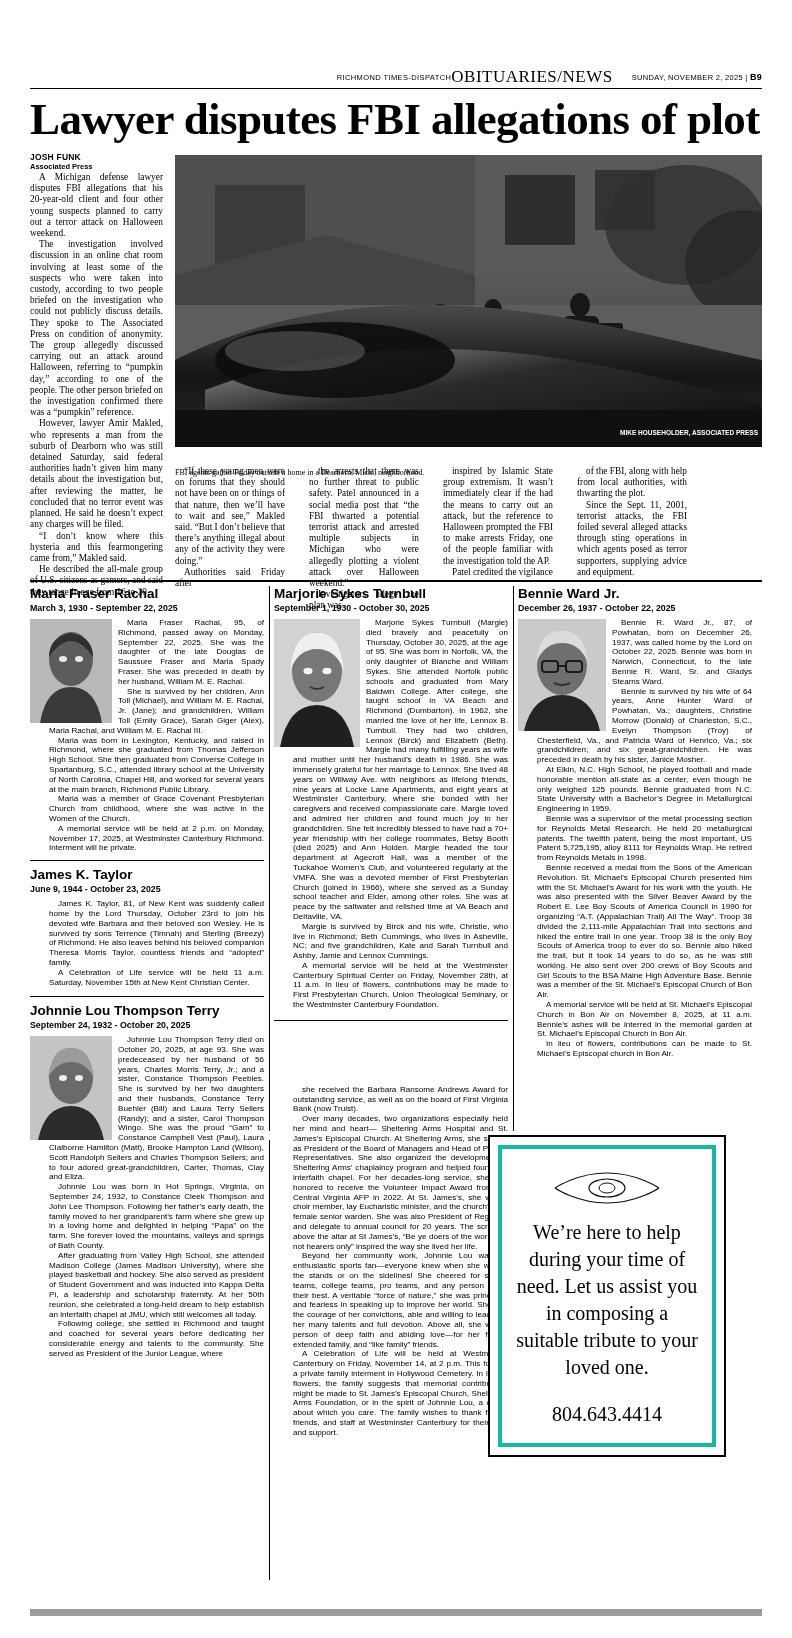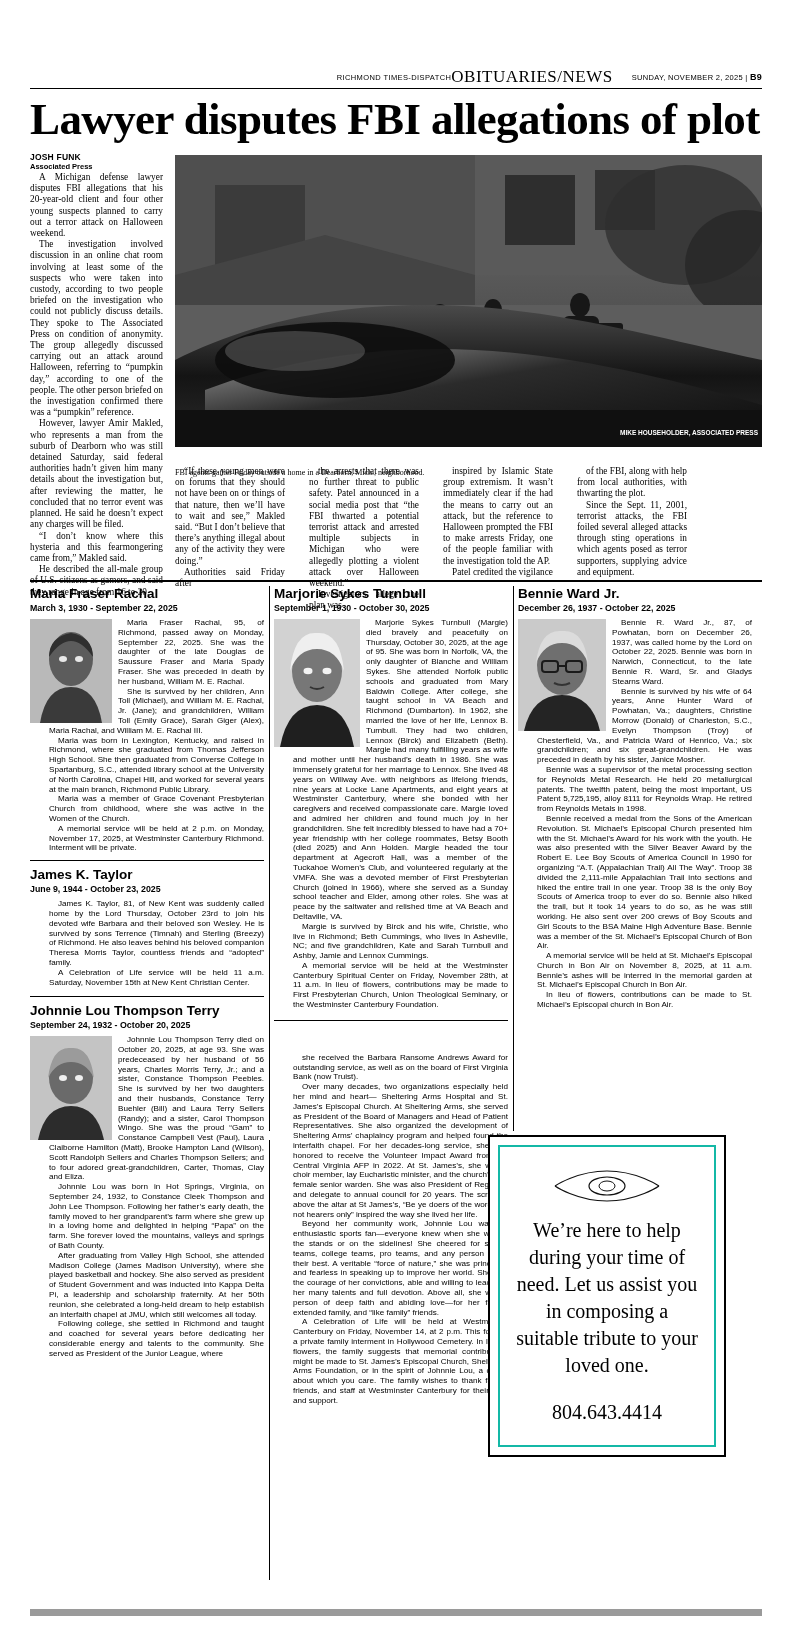--- a/index.html
+++ b/index.html
@@ -46,21 +46,21 @@
   .oname{font-family:"Liberation Sans",sans-serif;font-size:13.5px;font-weight:700;margin:0 0 2px 0;}
   .odates{font-family:"Liberation Sans",sans-serif;font-size:8.8px;font-weight:700;margin:0 0 5px 0;}
   .obody{font-family:"Liberation Sans",sans-serif;font-size:8.1px;line-height:9.8px;text-align:justify;}
   .obody p{margin:0;text-indent:9px;padding-left:19px;}
   .portrait{float:left;width:82px;height:104px;margin:1px 6px 2px 0;background:#ddd;overflow:hidden;}
   .clear{clear:both;}
   .hr-thin{border-top:1px solid #000;margin:7px 0 6px 0;}
 
   
   .ad{position:absolute;left:488px;top:1135px;width:234px;height:318px;border:2px solid #000;background:#fff;}
-  .ad-inner{position:absolute;left:8px;right:8px;top:8px;bottom:8px;border:2px solid #14b8a6;display:flex;flex-direction:column;align-items:center;justify-content:flex-start;}
+  .ad-inner{position:absolute;left:8px;right:8px;top:8px;bottom:8px;border:4px solid #14b8a6;display:flex;flex-direction:column;align-items:center;justify-content:flex-start;}
   .ad-orn{margin-top:22px;}
   .ad-text{margin-top:10px;text-align:center;font-family:"Liberation Serif",serif;font-size:20px;line-height:27px;padding:0 14px;}
   .ad-phone{margin-top:22px;font-family:"Liberation Serif",serif;font-size:20px;}
 
   .bottombar{position:absolute;left:30px;right:30px;bottom:22px;height:7px;background:#9a9a9a;}
 </style>
 </head>
 <body>
 
 <div class="page">
@@ -250,21 +250,21 @@
           </div>
           <p>Marjorie Sykes Turnbull (Margie) died bravely and peacefully on Thursday, October 30, 2025, at the age of 95. She was born in Norfolk, VA, the only daughter of Blanche and William Sykes. She attended Norfolk public schools and graduated from Mary Baldwin College. After college, she taught school in VA Beach and Richmond (Dumbarton). In 1962, she married the love of her life, Lennox B. Turnbull. They had two children, Lennox (Birck) and Elizabeth (Beth). Margie had many fulfilling years as wife and mother until her husband’s death in 1986. She was immensely grateful for her marriage to Lennox. She lived 48 years on Willway Ave. with neighbors as lifelong friends, nine years at Locke Lane Apartments, and eight years at Westminster Canterbury, where she bonded with her caregivers and received compassionate care. Margie loved and admired her children and found much joy in her grandchildren. She felt incredibly blessed to have had a 70+ year friendship with her college roommates, Betsy Booth (died 2025) and Ann Holden. Margie headed the tour department at Agecroft Hall, was a member of the Tuckahoe Women’s Club, and volunteered regularly at the VMFA. She was a devoted member of First Presbyterian Church (joined in 1966), where she served as a Sunday school teacher and Elder, among other roles. She was at peace by the saltwater and relished time at VA Beach and Deltaville, VA.</p>
           <p>Margie is survived by Birck and his wife, Christie, who live in Richmond; Beth Cummings, who lives in Asheville, NC; and five grandchildren, Kate and Sarah Turnbull and Ashby, Jamie and Lennox Cummings.</p>
           <p>A memorial service will be held at the Westminster Canterbury Spiritual Center on Friday, November 28th, at 11 a.m. In lieu of flowers, contributions may be made to First Presbyterian Church, Union Theological Seminary, or the Westminster Canterbury Foundation.</p>
           <div class="clear"></div>
         </div>
       </div>
 
       <div class="hr-thin" style="margin-top:10px;margin-bottom:9px;"></div>
 
-      <div class="obody" style="margin-top:32px;">
+      <div class="obody" style="margin-top:64px;">
         <p>she received the Barbara Ransome Andrews Award for outstanding service, as well as on the board of First Virginia Bank (now Truist).</p>
         <p>Over many decades, two organizations especially held her mind and heart— Sheltering Arms Hospital and St. James’s Episcopal Church. At Sheltering Arms, she served as President of the Board of Managers and Head of Patient Representatives. She also organized the development of Sheltering Arms’ chaplaincy program and helped found the interfaith chapel. For her decades-long service, she was honored to receive the Volunteer Impact Award from the Central Virginia AFP in 2022. At St. James’s, she was a choir member, lay Eucharistic minister, and the church’s first female senior warden. She was also President of Region X and delegate to annual council for 20 years. The scripture above the altar at St James’s, “Be ye doers of the word and not hearers only” inspired the way she lived her life.</p>
         <p>Beyond her community work, Johnnie Lou was an enthusiastic sports fan—everyone knew when she was in the stands or on the sidelines! She cheered for school teams, college teams, pro teams, and any person trying their best. A veritable “force of nature,” she was principled and fearless in speaking up to improve her world. She had the courage of her convictions, able and willing to lead with her many talents and full devotion. Above all, she was a person of deep faith and abiding love—for her family, extended family, and “like family” friends.</p>
         <p>A Celebration of Life will be held at Westminster Canterbury on Friday, November 14, at 2 p.m. This follows a private family interment in Hollywood Cemetery. In lieu of flowers, the family suggests that memorial contributions might be made to St. James’s Episcopal Church, Sheltering Arms Foundation, or in the spirit of Johnnie Lou, a cause about which you care. The family wishes to thank family, friends, and staff at Westminster Canterbury for their care and support.</p>
       </div>
     </div>
 
     <div class="ocol c3">
       <div>
         <div class="oname">Bennie Ward Jr.</div>
@@ -277,20 +277,21 @@
               <path d="M18,44 Q22,10 44,12 Q66,10 70,44 Q62,24 44,24 Q26,24 18,44 Z" fill="#dcdcdc"></path>
               <rect x="24" y="42" width="16" height="11" rx="3" fill="none" stroke="#1a1a1a" stroke-width="2"></rect>
               <rect x="48" y="42" width="16" height="11" rx="3" fill="none" stroke="#1a1a1a" stroke-width="2"></rect>
               <line x1="40" y1="47" x2="48" y2="47" stroke="#1a1a1a" stroke-width="2"></line>
               <path d="M6,112 Q14,76 44,76 Q74,76 82,112 Z" fill="#242424"></path>
               <path d="M36,64 Q44,68 52,64" stroke="#333" stroke-width="2" fill="none"></path>
             </svg>
           </div>
           <p>Bennie R. Ward Jr., 87, of Powhatan, born on December 26, 1937, was called home by the Lord on October 22, 2025. Bennie was born in Narwich, Connecticut, to the late Bennie R. Ward, Sr. and Gladys Stearns Ward.</p>
           <p>Bennie is survived by his wife of 64 years, Anne Hunter Ward of Powhatan, Va.; daughters, Christine Morrow (Donald) of Charleston, S.C., Evelyn Thompson (Troy) of Chesterfield, Va., and Patricia Ward of Henrico, Va.; six grandchildren; and six great-grandchildren. He was preceded in death by his sister, Janice Mosher.</p>
+          <p>At Elkin, N.C. High School, he played football and made honorable mention all-state as a center, even though he only weighed 125 pounds. Bennie graduated from N.C. State University with a Bachelor’s Degree in Metallurgical Engineering in 1959.</p>
           <p>Bennie was a supervisor of the metal processing section for Reynolds Metal Research. He held 20 metallurgical patents. The twelfth patent, being the most important, US Patent 5,725,195, alloy 8111 for Reynolds Wrap. He retired from Reynolds Metals in 1998.</p>
           <p>Bennie received a medal from the Sons of the American Revolution. St. Michael’s Episcopal Church presented him with the St. Michael’s Award for his work with the youth. He was also presented with the Silver Beaver Award by the Robert E. Lee Boy Scouts of America Council in 1990 for organizing “A.T. (Appalachian Trail) All The Way”. Troop 38 divided the 2,111-mile Appalachian Trail into sections and hiked the entire trail in one year. Troop 38 is the only Boy Scouts of America troop to ever do so. Bennie also hiked the trail, but it took 14 years to do so, as he was still working. He also sent over 200 crews of Boy Scouts and Girl Scouts to the BSA Maine High Adventure Base. Bennie was a member of the St. Michael’s Episcopal Church of Bon Air.</p>
           <p>A memorial service will be held at St. Michael’s Episcopal Church in Bon Air on November 8, 2025, at 11 a.m. Bennie’s ashes will be interred in the memorial garden at St. Michael’s Episcopal Church in Bon Air.</p>
           <p>In lieu of flowers, contributions can be made to St. Michael’s Episcopal church in Bon Air.</p>
           <div class="clear"></div>
         </div>
       </div>
     </div>
   </div>
 

